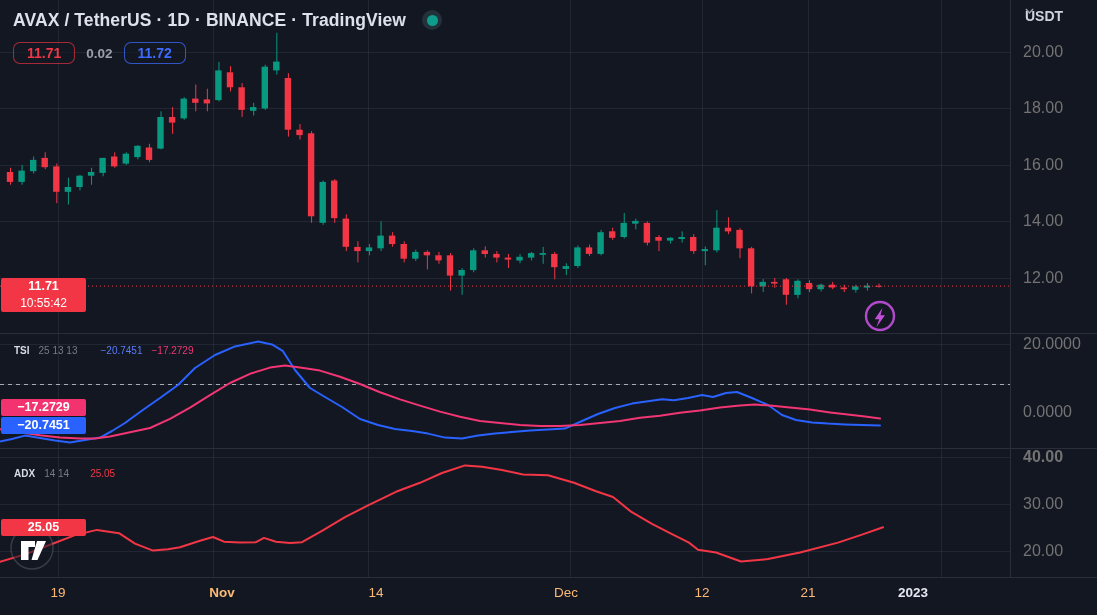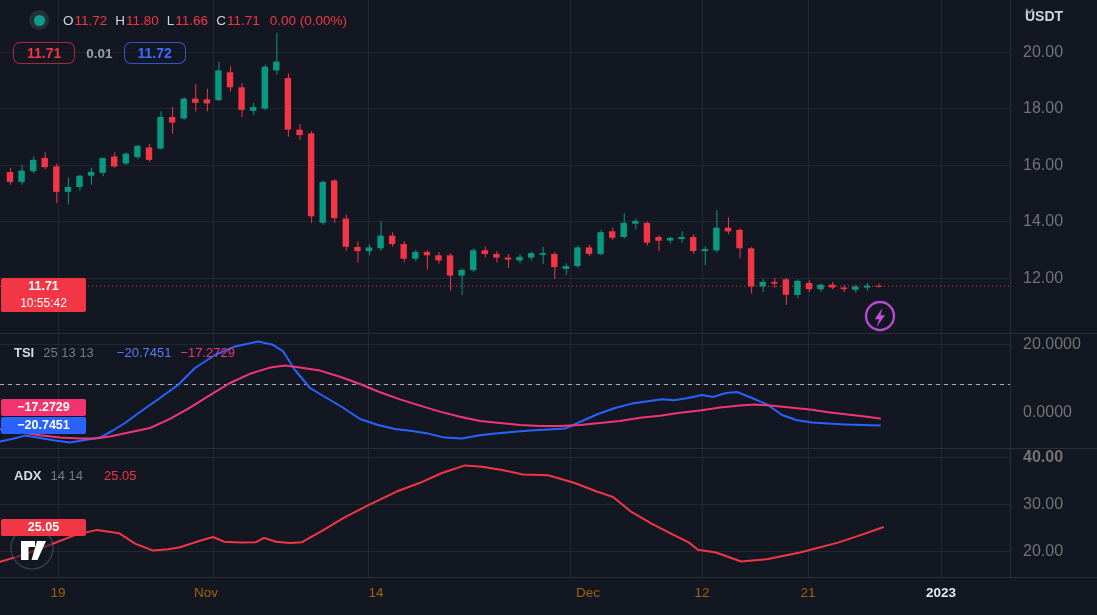--- a/index.html
+++ b/index.html
@@ -22,38 +22,38 @@
   .ohlc .v{color:#f23645;margin-left:1px;}
   .chg{color:#f23645;font-size:13.5px;margin-left:2px;}
 
   .chip-row{left:13px;top:42px;display:flex;align-items:center;gap:11px;z-index:30;}
   .chip{padding:2px 13px;border-radius:7px;font-size:14px;font-weight:700;background:rgba(19,23,34,.55);cursor:pointer;}
   .chip.sell{border:1px solid rgba(242,54,69,.65);color:#f23645;}
   .chip.buy{border:1px solid rgba(61,107,255,.75);color:#3d6bff;}
   .spread{color:#9aa0ab;font-size:13.5px;font-weight:700;}
 
   
-  .pane-legend{display:flex;align-items:center;gap:9px;font-size:13px;z-index:25;cursor:pointer;}
+  .pane-legend{display:flex;align-items:center;gap:9px;font-size:10px;z-index:25;cursor:pointer;}
   .pl-name{color:#d8dce6;font-weight:700;}
   .pl-params{color:#787b86;text-align:center;}
   .pl-blue{color:#5b7cf9;}
   .pl-pink{color:#f23674;}
   .pl-red{color:#f23645;}
 
   
   #right-axis{left:1010px;top:0;width:87px;height:577px;border-left:1px solid #2a2e39;cursor:ns-resize;z-index:20;}
   .axis-label{position:absolute;left:12px;height:16px;line-height:16px;font-size:16px;color:#737373;white-space:nowrap;}
   .currency{position:absolute;left:14px;top:8px;display:flex;align-items:center;gap:5px;color:#cfd3dd;font-size:14px;font-weight:600;cursor:pointer;}
   .badge{position:absolute;left:1px;width:85px;border-radius:2px;color:#fff;text-align:center;font-size:12.5px;font-weight:700;z-index:26;}
   .badge .row{height:17px;line-height:17px;}
   .badge .row.count{font-weight:400;font-size:12px;}
 
   
   #time-axis{left:0;top:577px;width:1097px;height:38px;border-top:1px solid #2a2e39;cursor:ew-resize;z-index:20;}
-  .time-label{position:absolute;top:7px;transform:translateX(-50%);font-size:13.5px;color:#a16207;}
+  .time-label{position:absolute;top:7px;transform:translateX(-50%);font-size:13.5px;color:#fdba74;}
   .time-label.emph{color:#e6e9f0;font-weight:700;}
 
   .sep{left:0;width:1097px;height:1px;background:#2a2e39;z-index:18;}
   .bolt-btn{cursor:pointer;}
   .tv-logo{cursor:pointer;}
 </style>
 </head>
 <body>
 
 <div id="app">
@@ -242,35 +242,29 @@
       </g>
     <g id="g-priceline">
         <line x1="0" y1="286.1203703703704" x2="1010" y2="286.1203703703704" stroke="#f23645" stroke-width="1" stroke-dasharray="1 3"></line>
       </g>
   </svg>
 
   <div class="abs sep" style="top:333px"></div>
   <div class="abs sep" style="top:448px"></div>
 
   <div class="abs title-row">
+    <span class="sym-title">AVAX / TetherUS · 1D · BINANCE · TradingView</span>
     <span class="status-dot">
         <i></i>
       </span>
-    <span class="ohlc">
-      <span><span>O</span><span class="v">11.72</span></span>
-      <span><span>H</span><span class="v">11.80</span></span>
-      <span><span>L</span><span class="v">11.66</span></span>
-      <span><span>C</span><span class="v">11.71</span></span>
-      <span class="chg">0.00 (0.00%)</span>
-    </span>
   </div>
 
   <div class="abs chip-row">
     <span class="chip sell">11.71</span>
-    <span class="spread">0.01</span>
+    <span class="spread">0.02</span>
     <span class="chip buy">11.72</span>
   </div>
 
   <div class="abs pane-legend" style="left:14px;top:345px">
     <span class="pl-name">TSI</span>
     <span class="pl-params">25 13 13</span>
     <span class="pl-blue" style="margin-left:14px">−20.7451</span>
     <span class="pl-pink">−17.2729</span>
   </div>
 
@@ -311,26 +305,26 @@
       <div class="row">25.05</div>
     </div>
   <div class="badge" id="badge-price" style="background: rgb(242, 54, 69); top: 278.12px;">
     <div class="row">11.71</div>
     <div class="row count">10:55:42</div>
   </div>
 
   <div class="abs" id="time-axis">
     <div id="time-labels">
         <div class="time-label" style="left: 58px;">19</div>
-        <div class="time-label" style="left: 206px;">Nov</div>
+        <div class="time-label" style="left: 222px; font-weight: bold;">Nov</div>
         <div class="time-label" style="left: 376px;">14</div>
-        <div class="time-label" style="left: 588px;">Dec</div>
+        <div class="time-label" style="left: 566px;">Dec</div>
         <div class="time-label" style="left: 702px;">12</div>
         <div class="time-label" style="left: 808px;">21</div>
-        <div class="time-label emph" style="left: 941px;">2023</div>
+        <div class="time-label emph" style="left: 913px;">2023</div>
       </div>
 
   </div>
 
   <svg class="abs tv-logo" style="left:8px;top:524px" width="48" height="48" viewBox="0 0 48 48">
     <circle cx="24" cy="24" r="21" fill="rgba(19,23,34,0.55)" stroke="rgba(120,127,140,0.35)" stroke-width="1.5"></circle>
     <path d="M13 17 h14 v6 h-6.5 v13 h-7.5 z" fill="#ffffff"></path>
     <path d="M29 17 h9 l-8.5 19 h-6 z" fill="#ffffff"></path>
   </svg>
 

